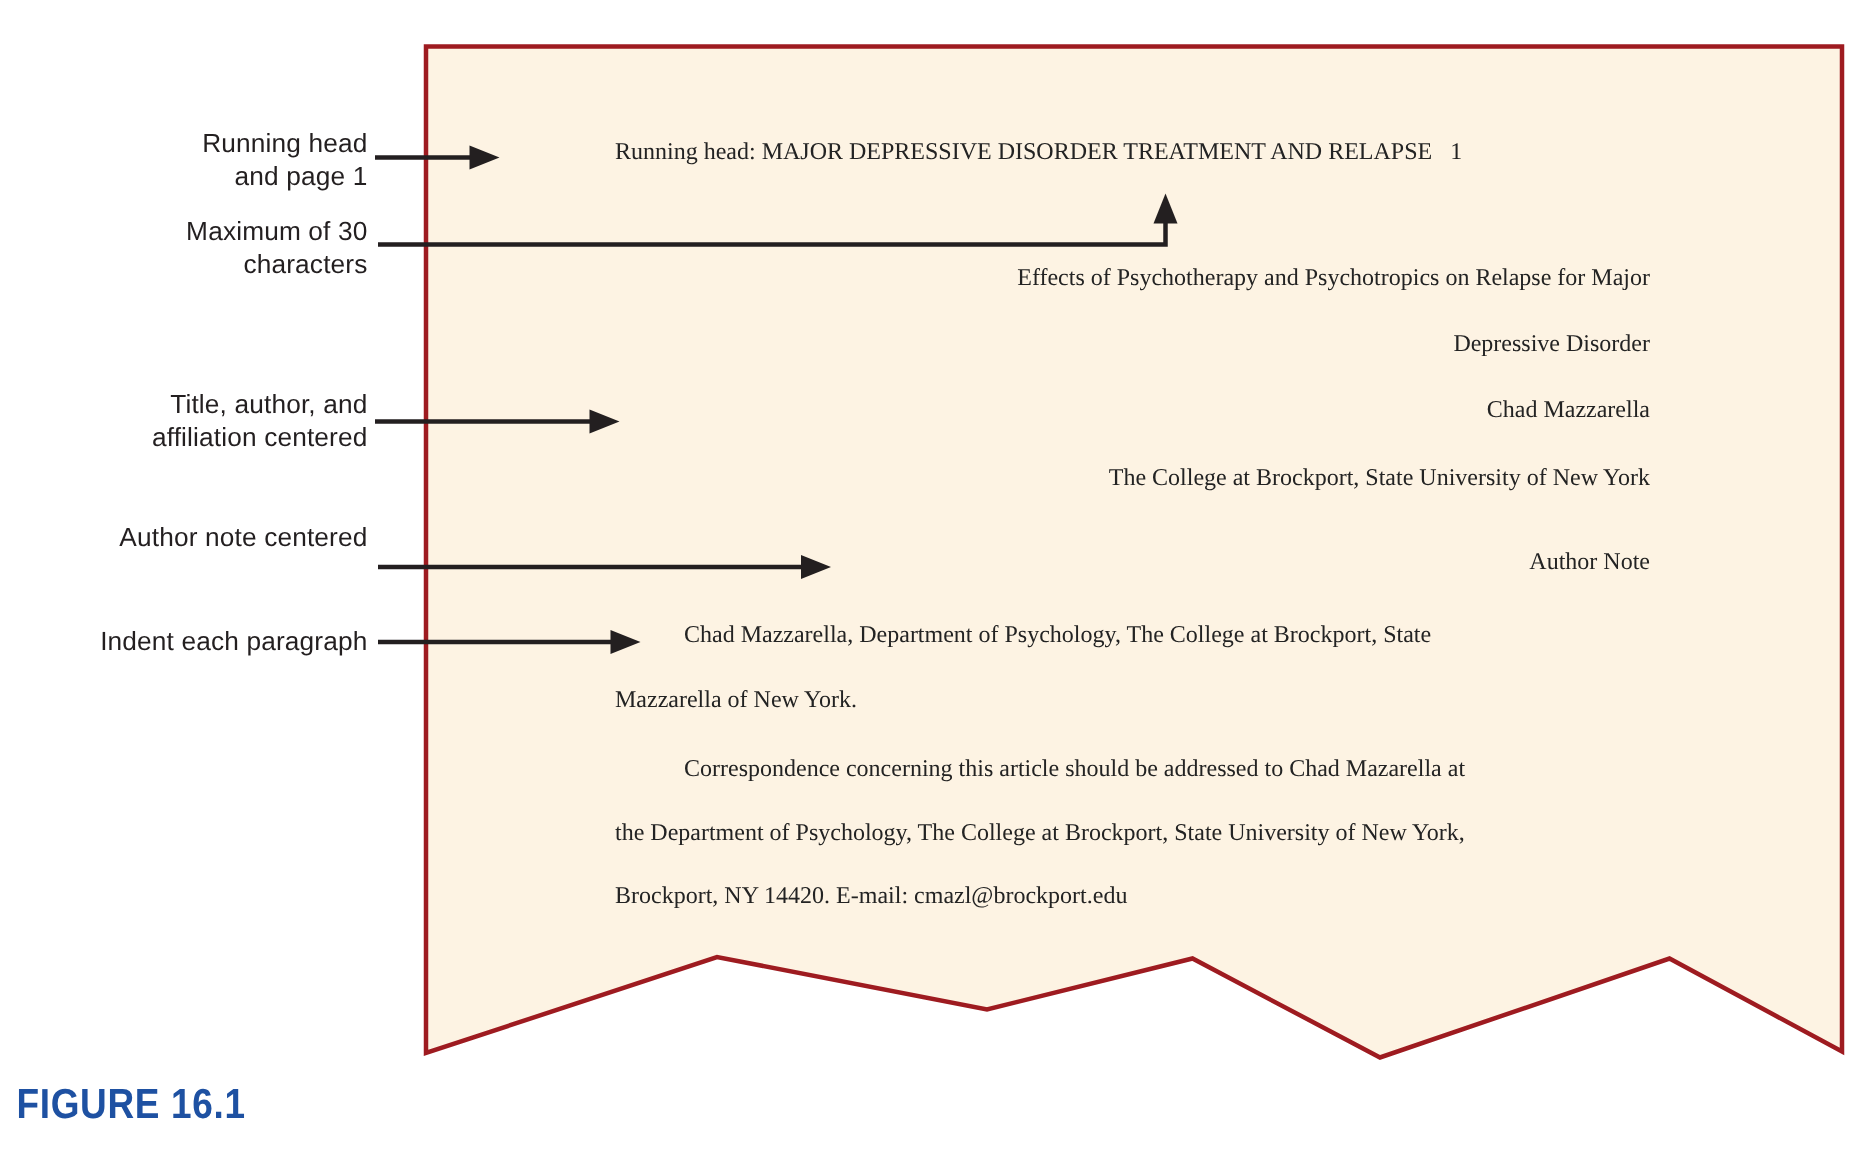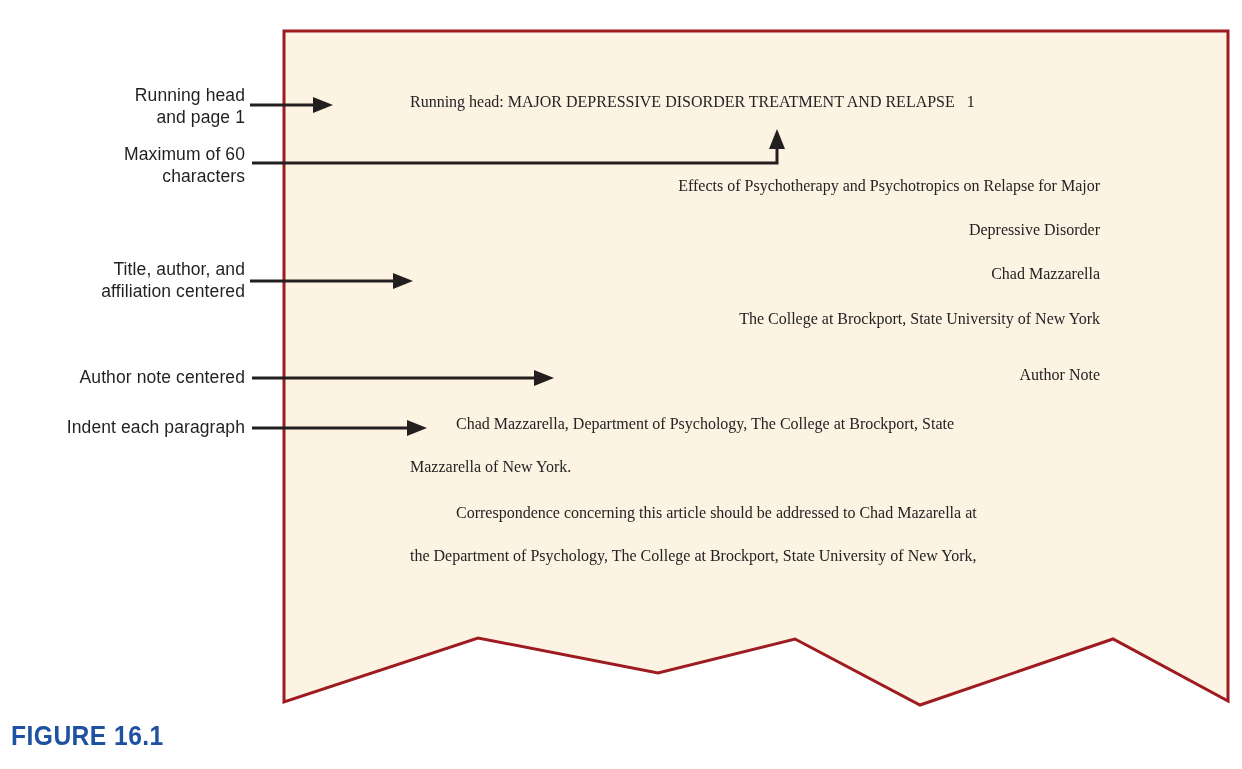--- a/index.html
+++ b/index.html
@@ -83,40 +83,41 @@
       <line class="arrow-line" x1="252" y1="428" x2="409" y2="428"></line>
       <polygon class="arrow-head" points="427,428 407,420 407,436"></polygon>
     </g>
   </svg>
 
   <div class="callout" style="top:85px">
     <span>Running head</span><br>
     <span>and page 1</span>
   </div>
   <div class="callout" style="top:144px">
-    <span>Maximum of 60</span><br>
+    <span>Maximum of 30</span><br>
     <span>characters</span>
   </div>
   <div class="callout" style="top:259px">
     <span>Title, author, and</span><br>
     <span>affiliation centered</span>
   </div>
-  <div class="callout" style="top:367px">
+  <div class="callout" style="top:348px">
     <span>Author note centered</span>
   </div>
   <div class="callout" style="top:417px">
     <span>Indent each paragraph</span>
   </div>
 
   <div class="pageline" style="top:93px">Running head: MAJOR DEPRESSIVE DISORDER TREATMENT AND RELAPSE   1</div>
   <div class="pageline centered" style="top:177px">Effects of Psychotherapy and Psychotropics on Relapse for Major</div>
   <div class="pageline centered" style="top:221px">Depressive Disorder</div>
   <div class="pageline centered" style="top:265px">Chad Mazzarella</div>
   <div class="pageline centered" style="top:310px">The College at Brockport, State University of New York</div>
   <div class="pageline indented" style="top:415px">Chad Mazzarella, Department of Psychology, The College at Brockport, State</div>
   <div class="pageline centered" style="top:366px">Author Note</div>
   <div class="pageline" style="top:458px">Mazzarella of New York.</div>
   <div class="pageline indented" style="top:504px">Correspondence concerning this article should be addressed to Chad Mazarella at</div>
   <div class="pageline" style="top:547px">the Department of Psychology, The College at Brockport, State University of New York,</div>
+  <div class="pageline" style="top:589px">Brockport, NY 14420. E-mail: cmazl@brockport.edu</div>
 
   <div id="figure-label" style="color: rgb(30, 81, 162);">FIGURE 16.1</div>
 
 </div>
 
 </body></html>

